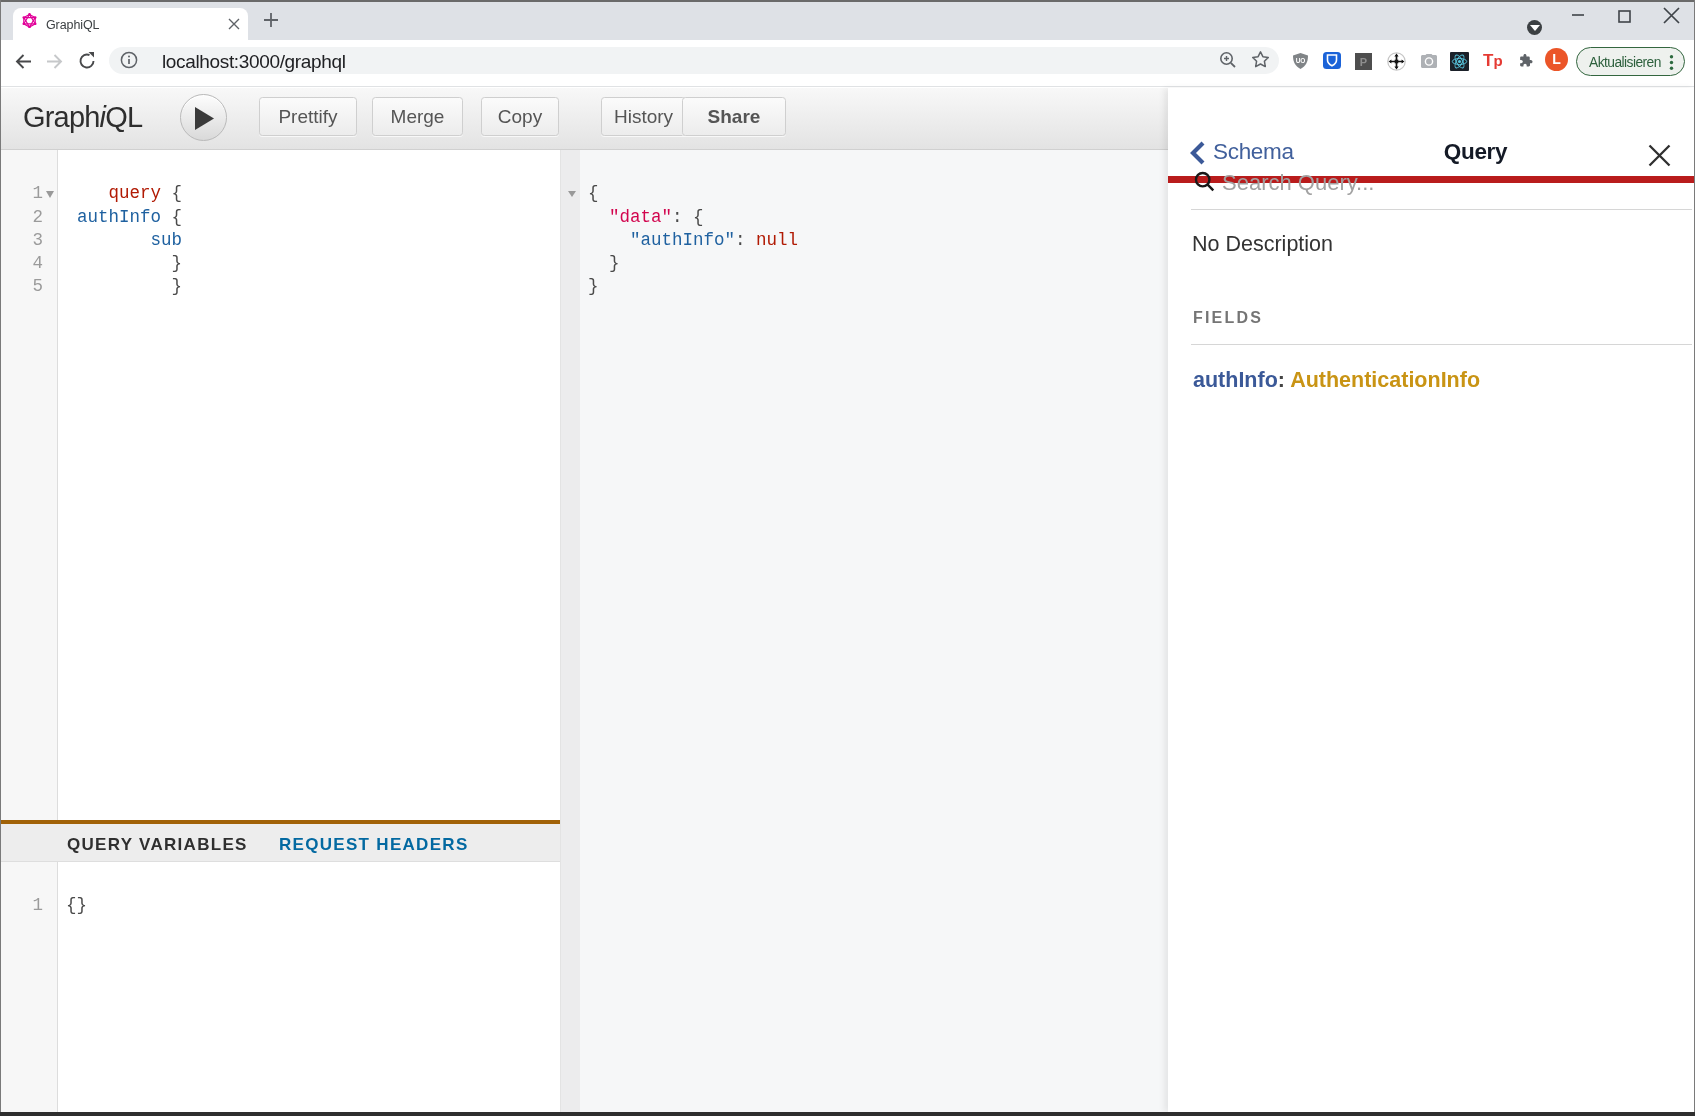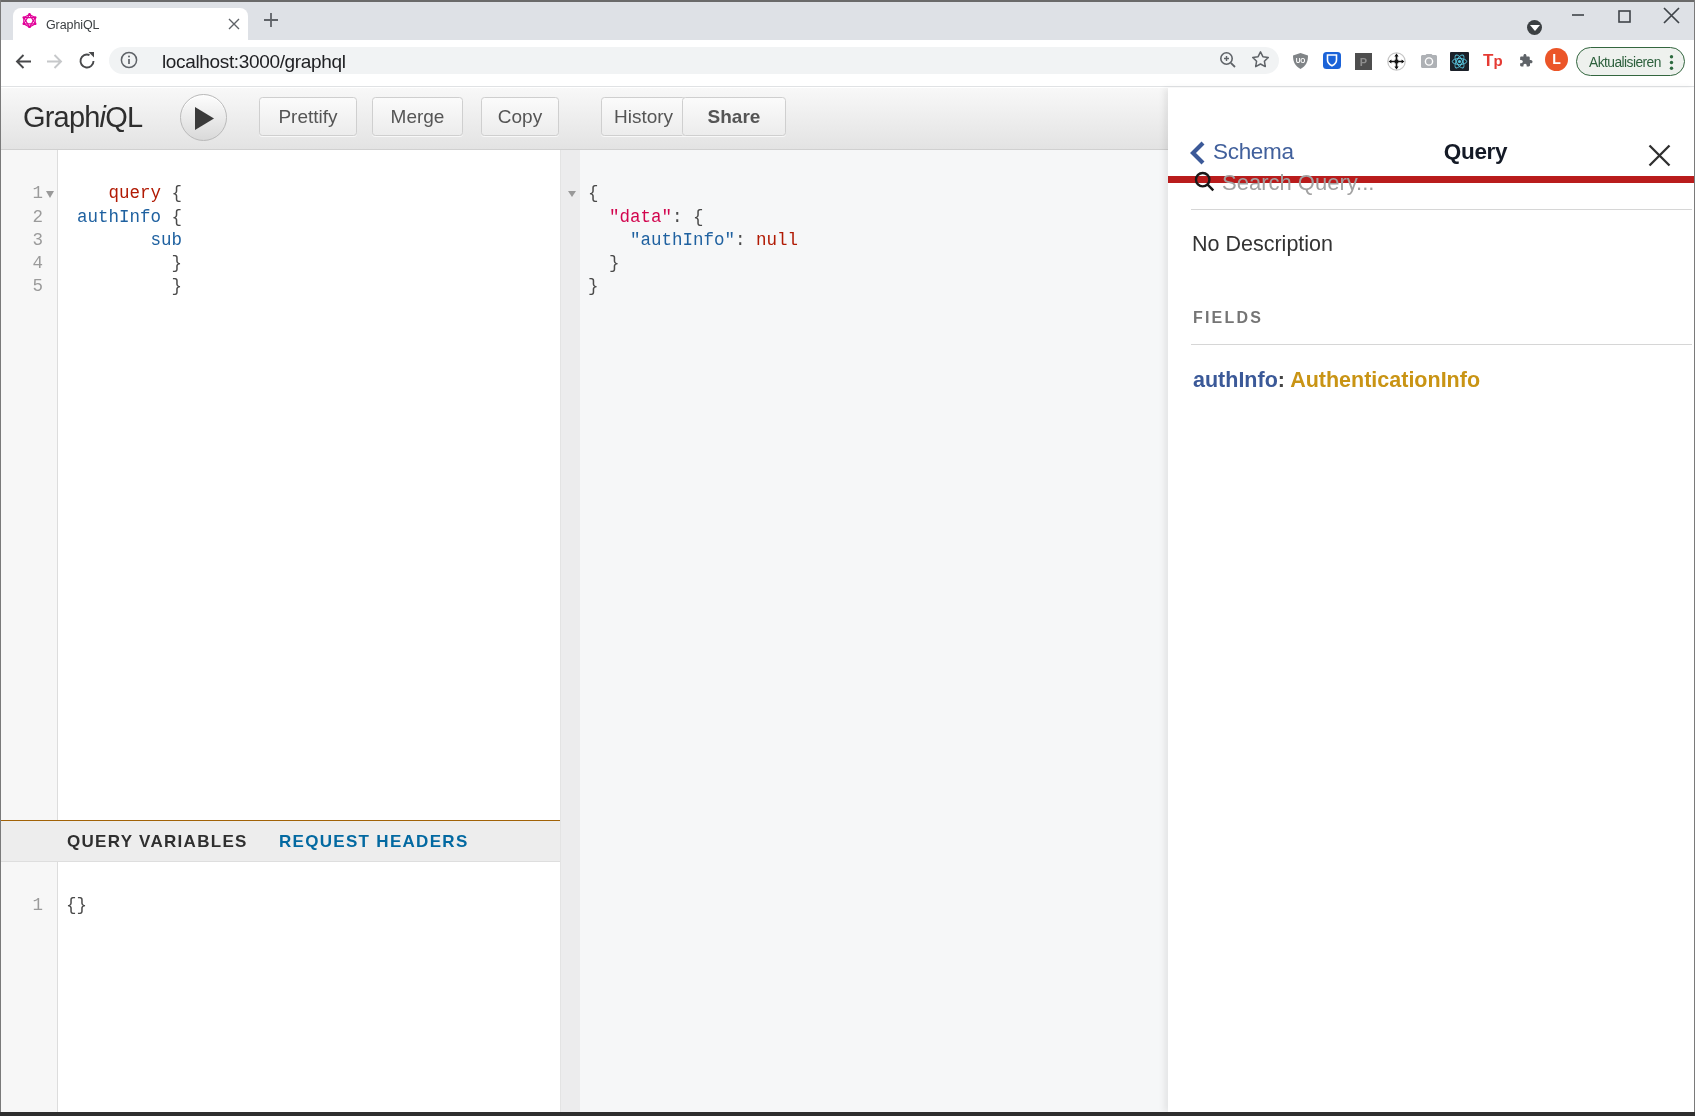--- a/index.html
+++ b/index.html
@@ -37,21 +37,21 @@
   line-height:37px; box-shadow:0 1px 0 rgba(255,255,255,.7); }
 
 .mono { font-family:"Liberation Mono", monospace; font-size:17.5px; line-height:23.2px; white-space:pre; }
 #querypane { position:absolute; left:1px; top:62px; width:559px; height:670px; background:#fff; }
 #qgutter { position:absolute; left:0px; top:0px; width:57px; height:670px; background:#f7f7f7;
   border-right:1px solid #dddddd; }
 .lnum { position:absolute; width:42px; text-align:right; color:#9b9b9b; }
 #qcode { position:absolute; left:55px; top:32.4px;text-align:right; }
 
 #vartitle { position:absolute; left:1px; top:732px; width:559px; height:42px; background:#ededed;
-  border-top:1px solid #a16207; border-bottom:1px solid #dedede; }
+  border-top:4px solid #a16207; border-bottom:1px solid #dedede; }
 .vt { position:absolute; top:11px; font-size:17px; font-weight:bold; letter-spacing:1.3px; }
 #varpane { position:absolute; left:1px; top:774px; width:559px; height:250px; background:#fff; }
 #vgutter { position:absolute; left:0px; top:0px; width:57px; height:250px; background:#f7f7f7;
   border-right:1px solid #dddddd; }
 
 #resultpane { position:absolute; left:560px; top:62px; width:608px; height:962px; background:#f6f7f8;
   border-left:1px solid #e3e3e3; }
 #rgutter { position:absolute; left:0px; top:0px; width:19px; height:962px; background:#ececed; }
 #rcode { position:absolute; left:27px; top:32.4px; }
 

